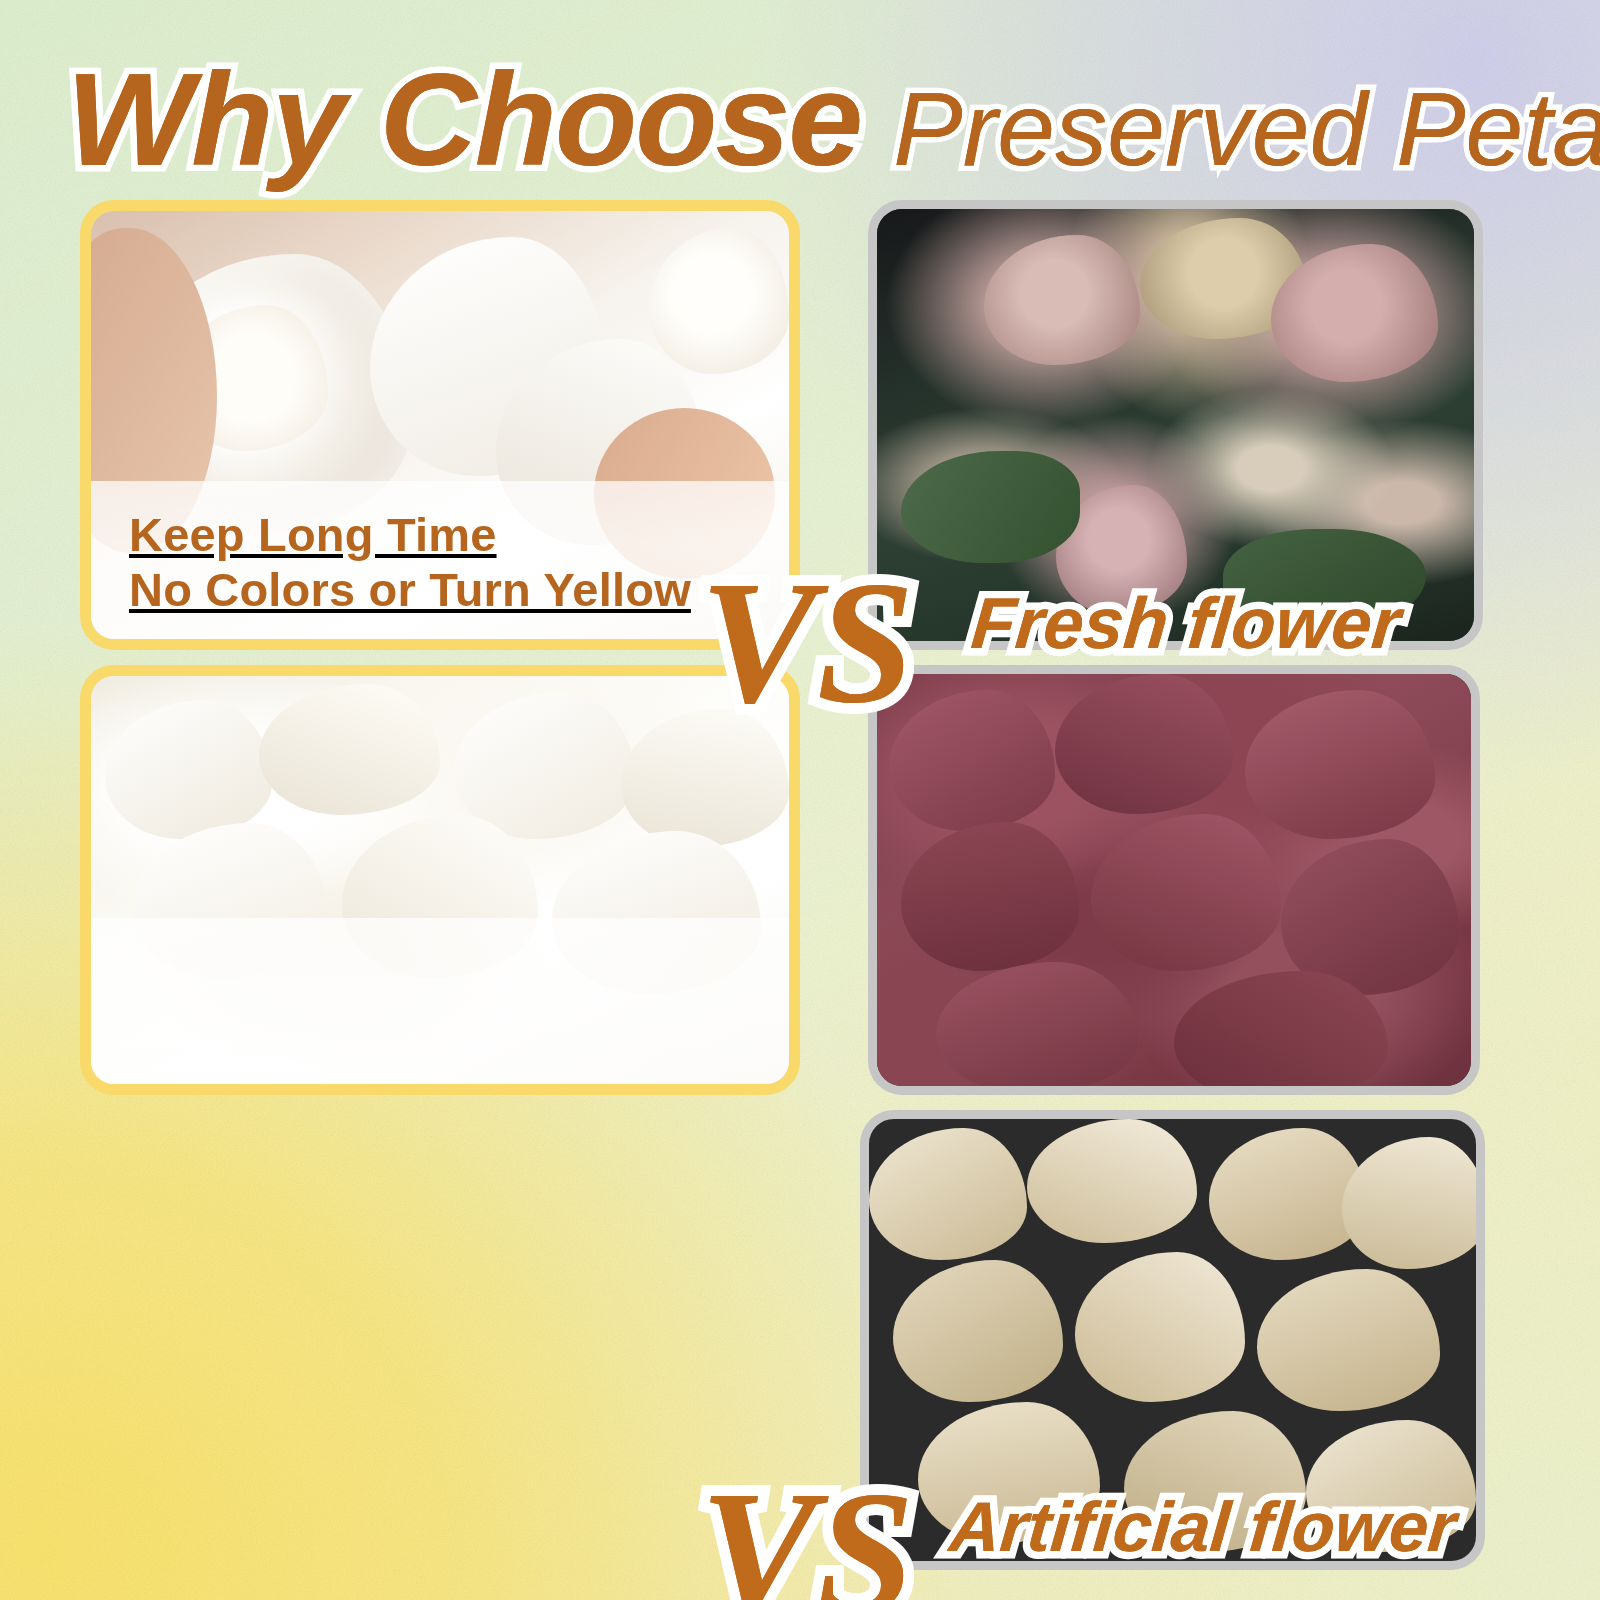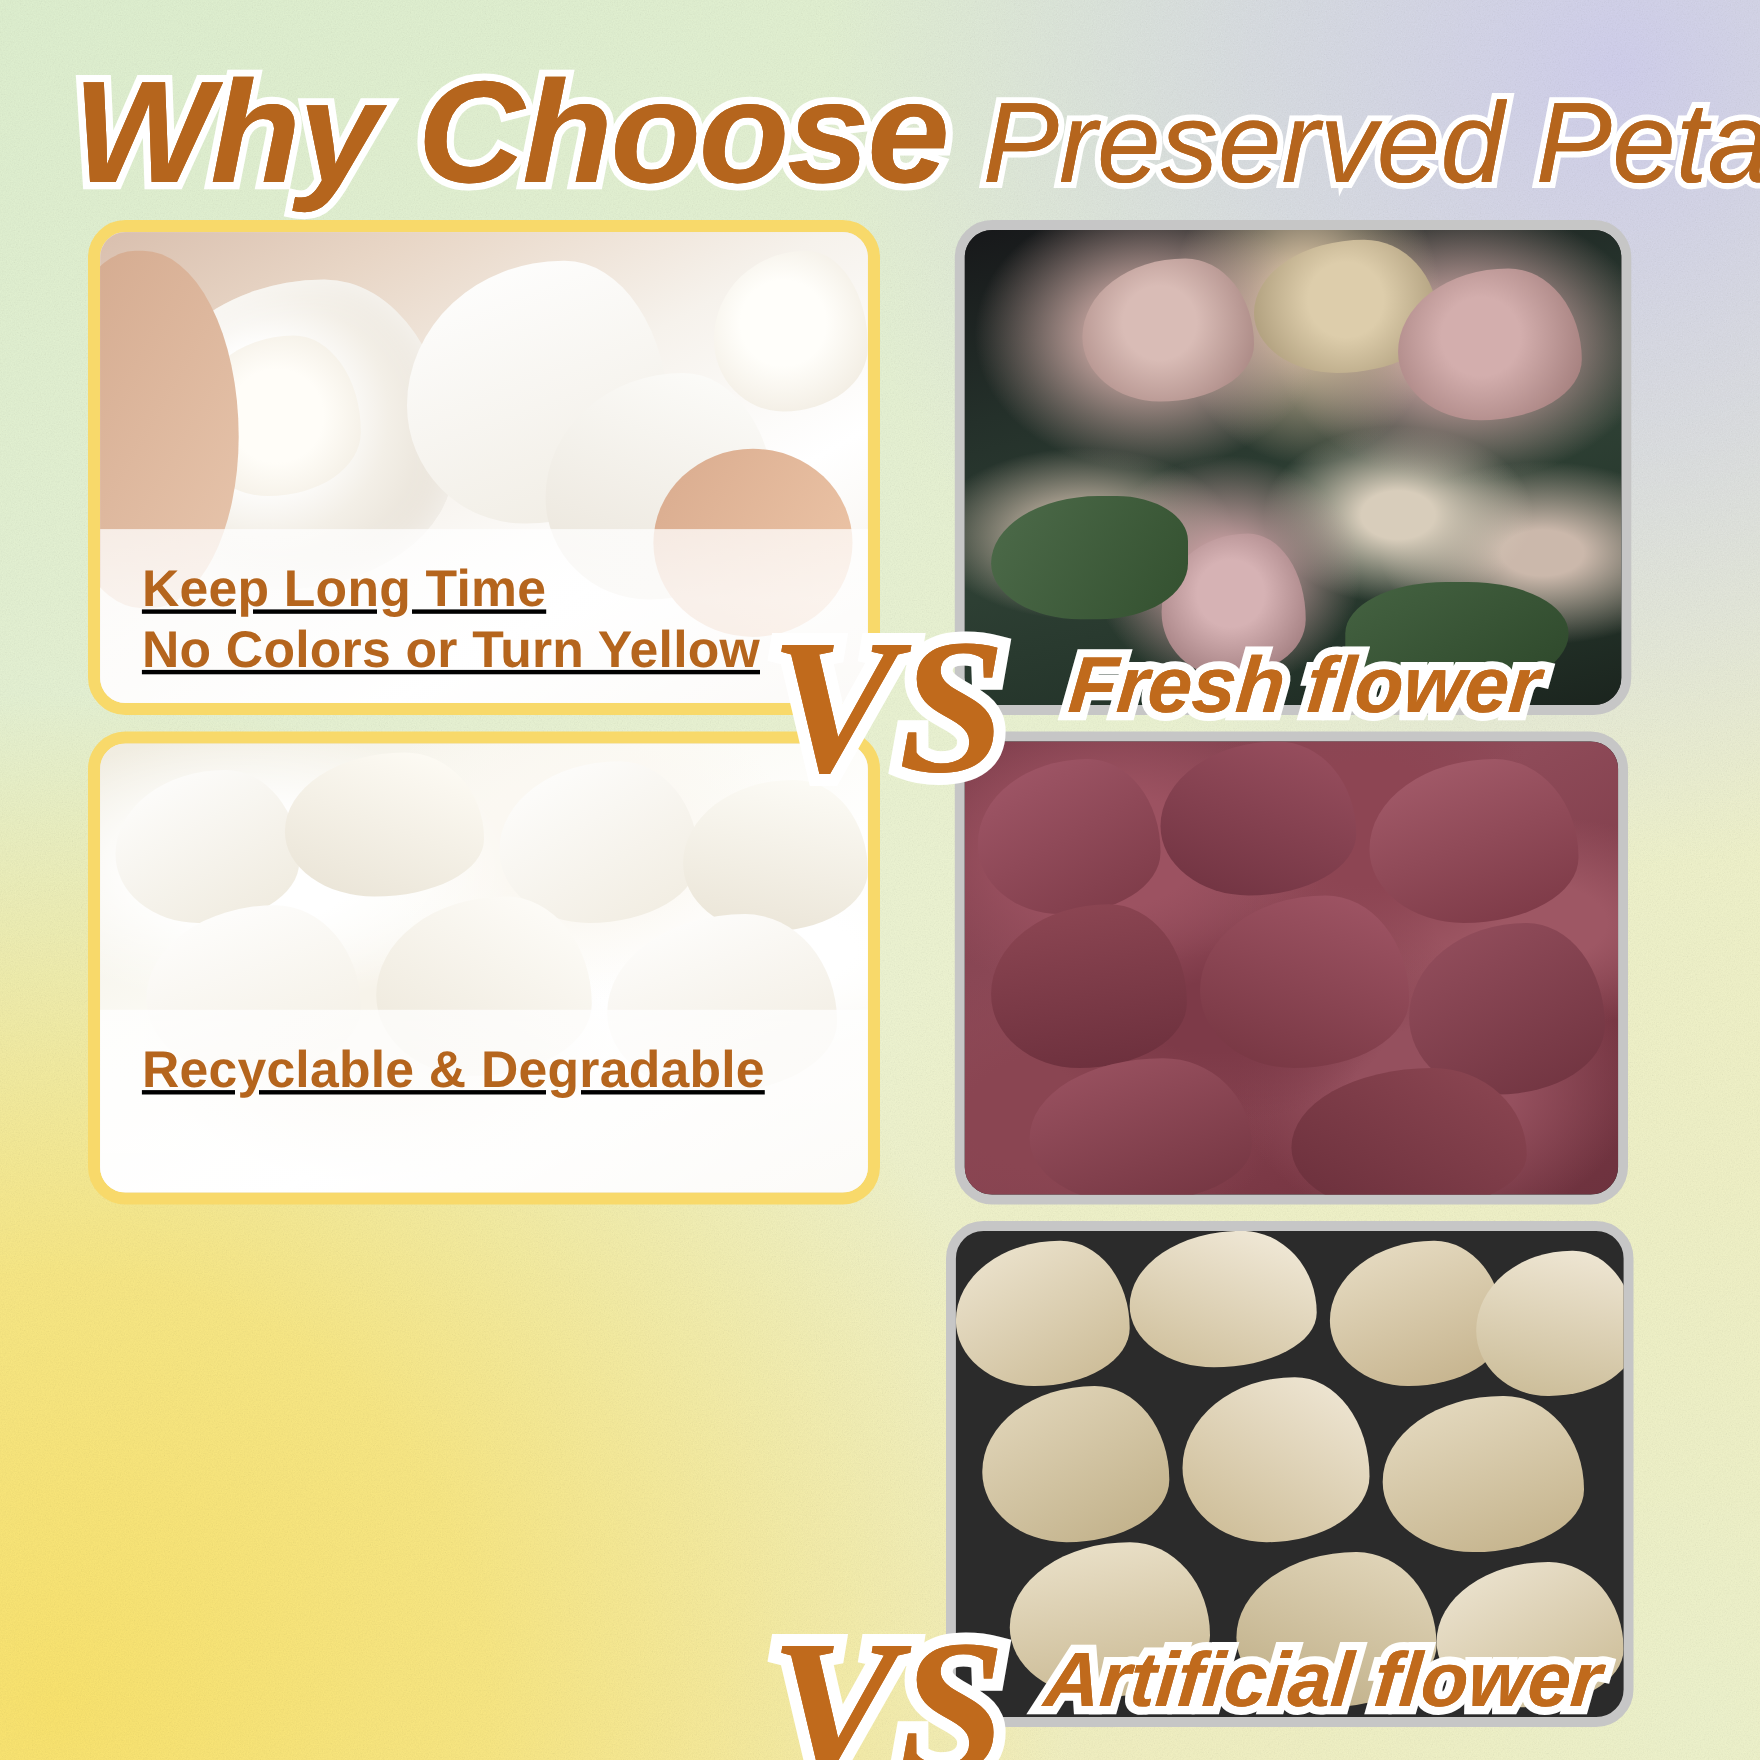--- a/index.html
+++ b/index.html
@@ -223,21 +223,20 @@
       <div class="ph p-petals-white">
         <div class="petal" style="left:2%;top:6%;width:24%;height:34%;background:linear-gradient(150deg,#ffffff,#eee9dc);"></div>
         <div class="petal" style="left:24%;top:2%;width:26%;height:32%;background:linear-gradient(200deg,#fffdf7,#e9e3d5);"></div>
         <div class="petal" style="left:52%;top:4%;width:26%;height:36%;background:linear-gradient(150deg,#ffffff,#f0ebdf);"></div>
         <div class="petal" style="left:76%;top:8%;width:24%;height:34%;background:linear-gradient(190deg,#fdfcf7,#eae4d6);"></div>
         <div class="petal" style="left:6%;top:36%;width:28%;height:38%;background:linear-gradient(160deg,#ffffff,#f2ede1);"></div>
         <div class="petal" style="left:36%;top:34%;width:28%;height:40%;background:linear-gradient(210deg,#fffefb,#ece6d8);"></div>
         <div class="petal" style="left:66%;top:38%;width:30%;height:40%;background:linear-gradient(160deg,#ffffff,#efe9dc);"></div>
       </div>
       <div class="caption">
-        <div class="caption-line">Recyclable &amp; Degradable</div>
       </div>
     </div>
 
     <div class="card card-right">
       <div class="ph p-petals-maroon">
         <div class="petal" style="left:2%;top:4%;width:28%;height:34%;background:linear-gradient(150deg,#a3596a,#7b3946);"></div>
         <div class="petal" style="left:30%;top:0%;width:30%;height:34%;background:linear-gradient(200deg,#9a5060,#6f3240);"></div>
         <div class="petal" style="left:62%;top:4%;width:32%;height:36%;background:linear-gradient(160deg,#a75e6d,#7a3744);"></div>
         <div class="petal" style="left:4%;top:36%;width:30%;height:36%;background:linear-gradient(170deg,#8e4754,#6b2f3c);"></div>
         <div class="petal" style="left:36%;top:34%;width:32%;height:38%;background:linear-gradient(200deg,#a15666,#753541);"></div>

